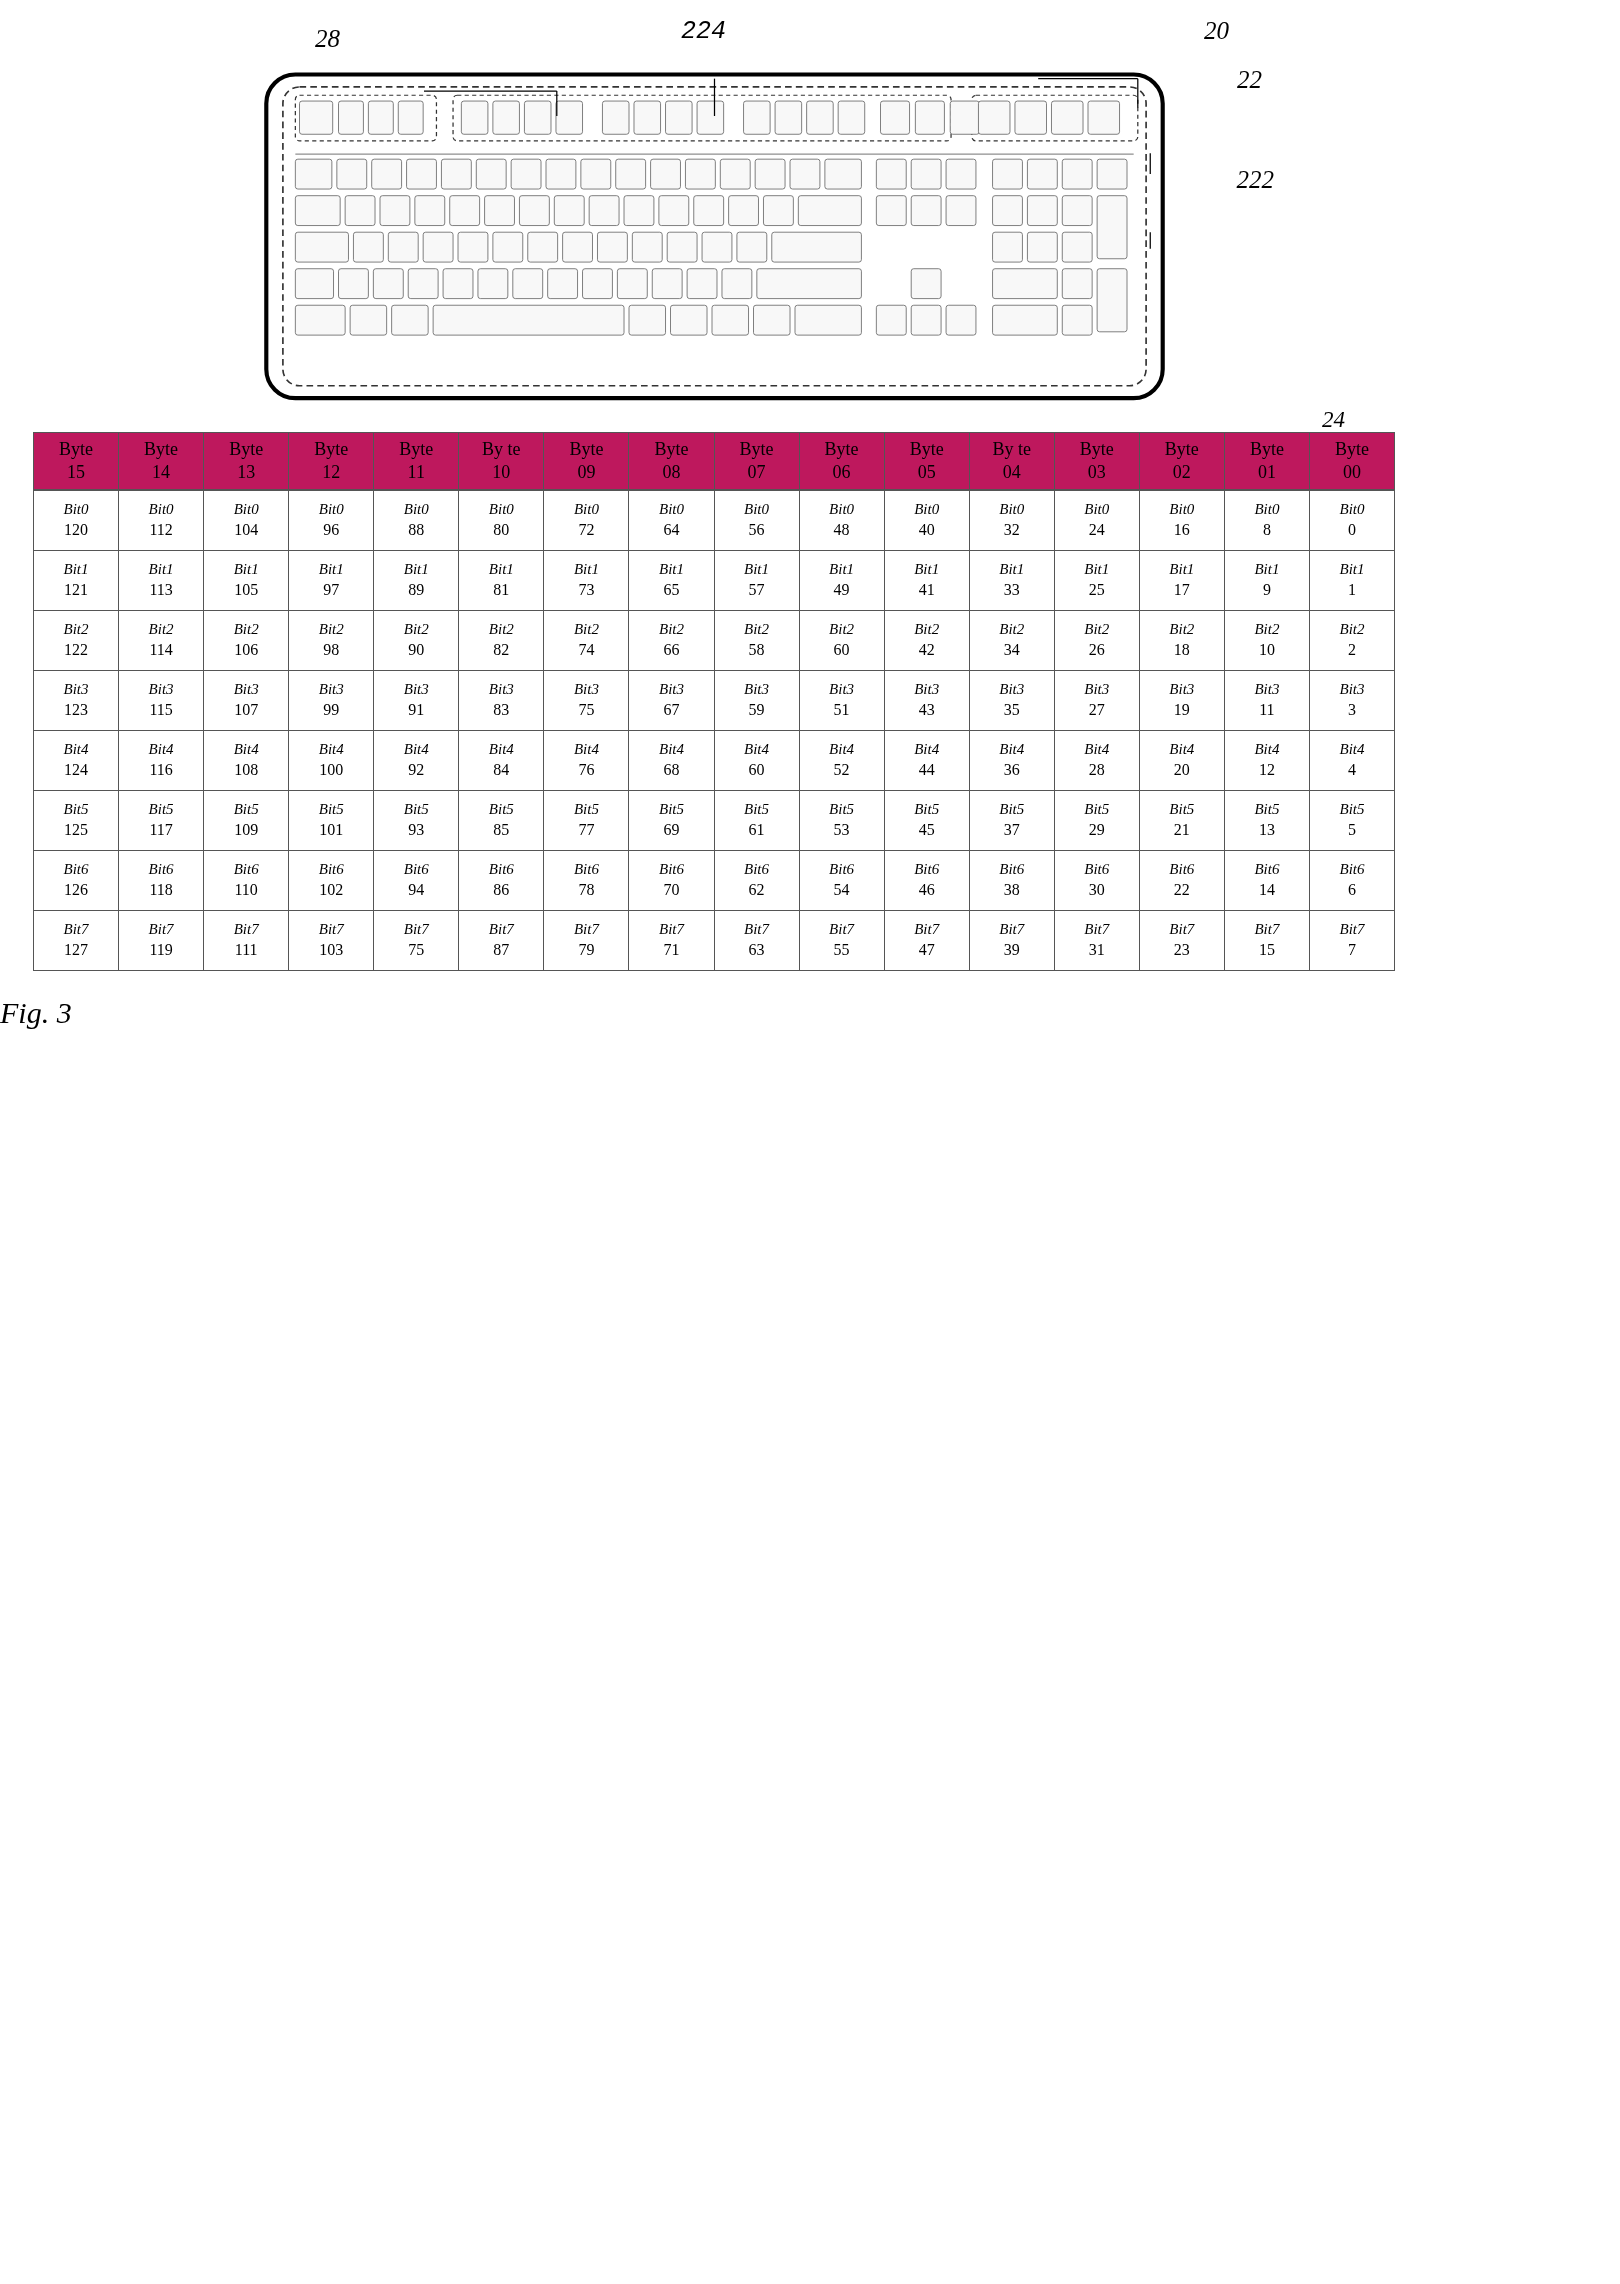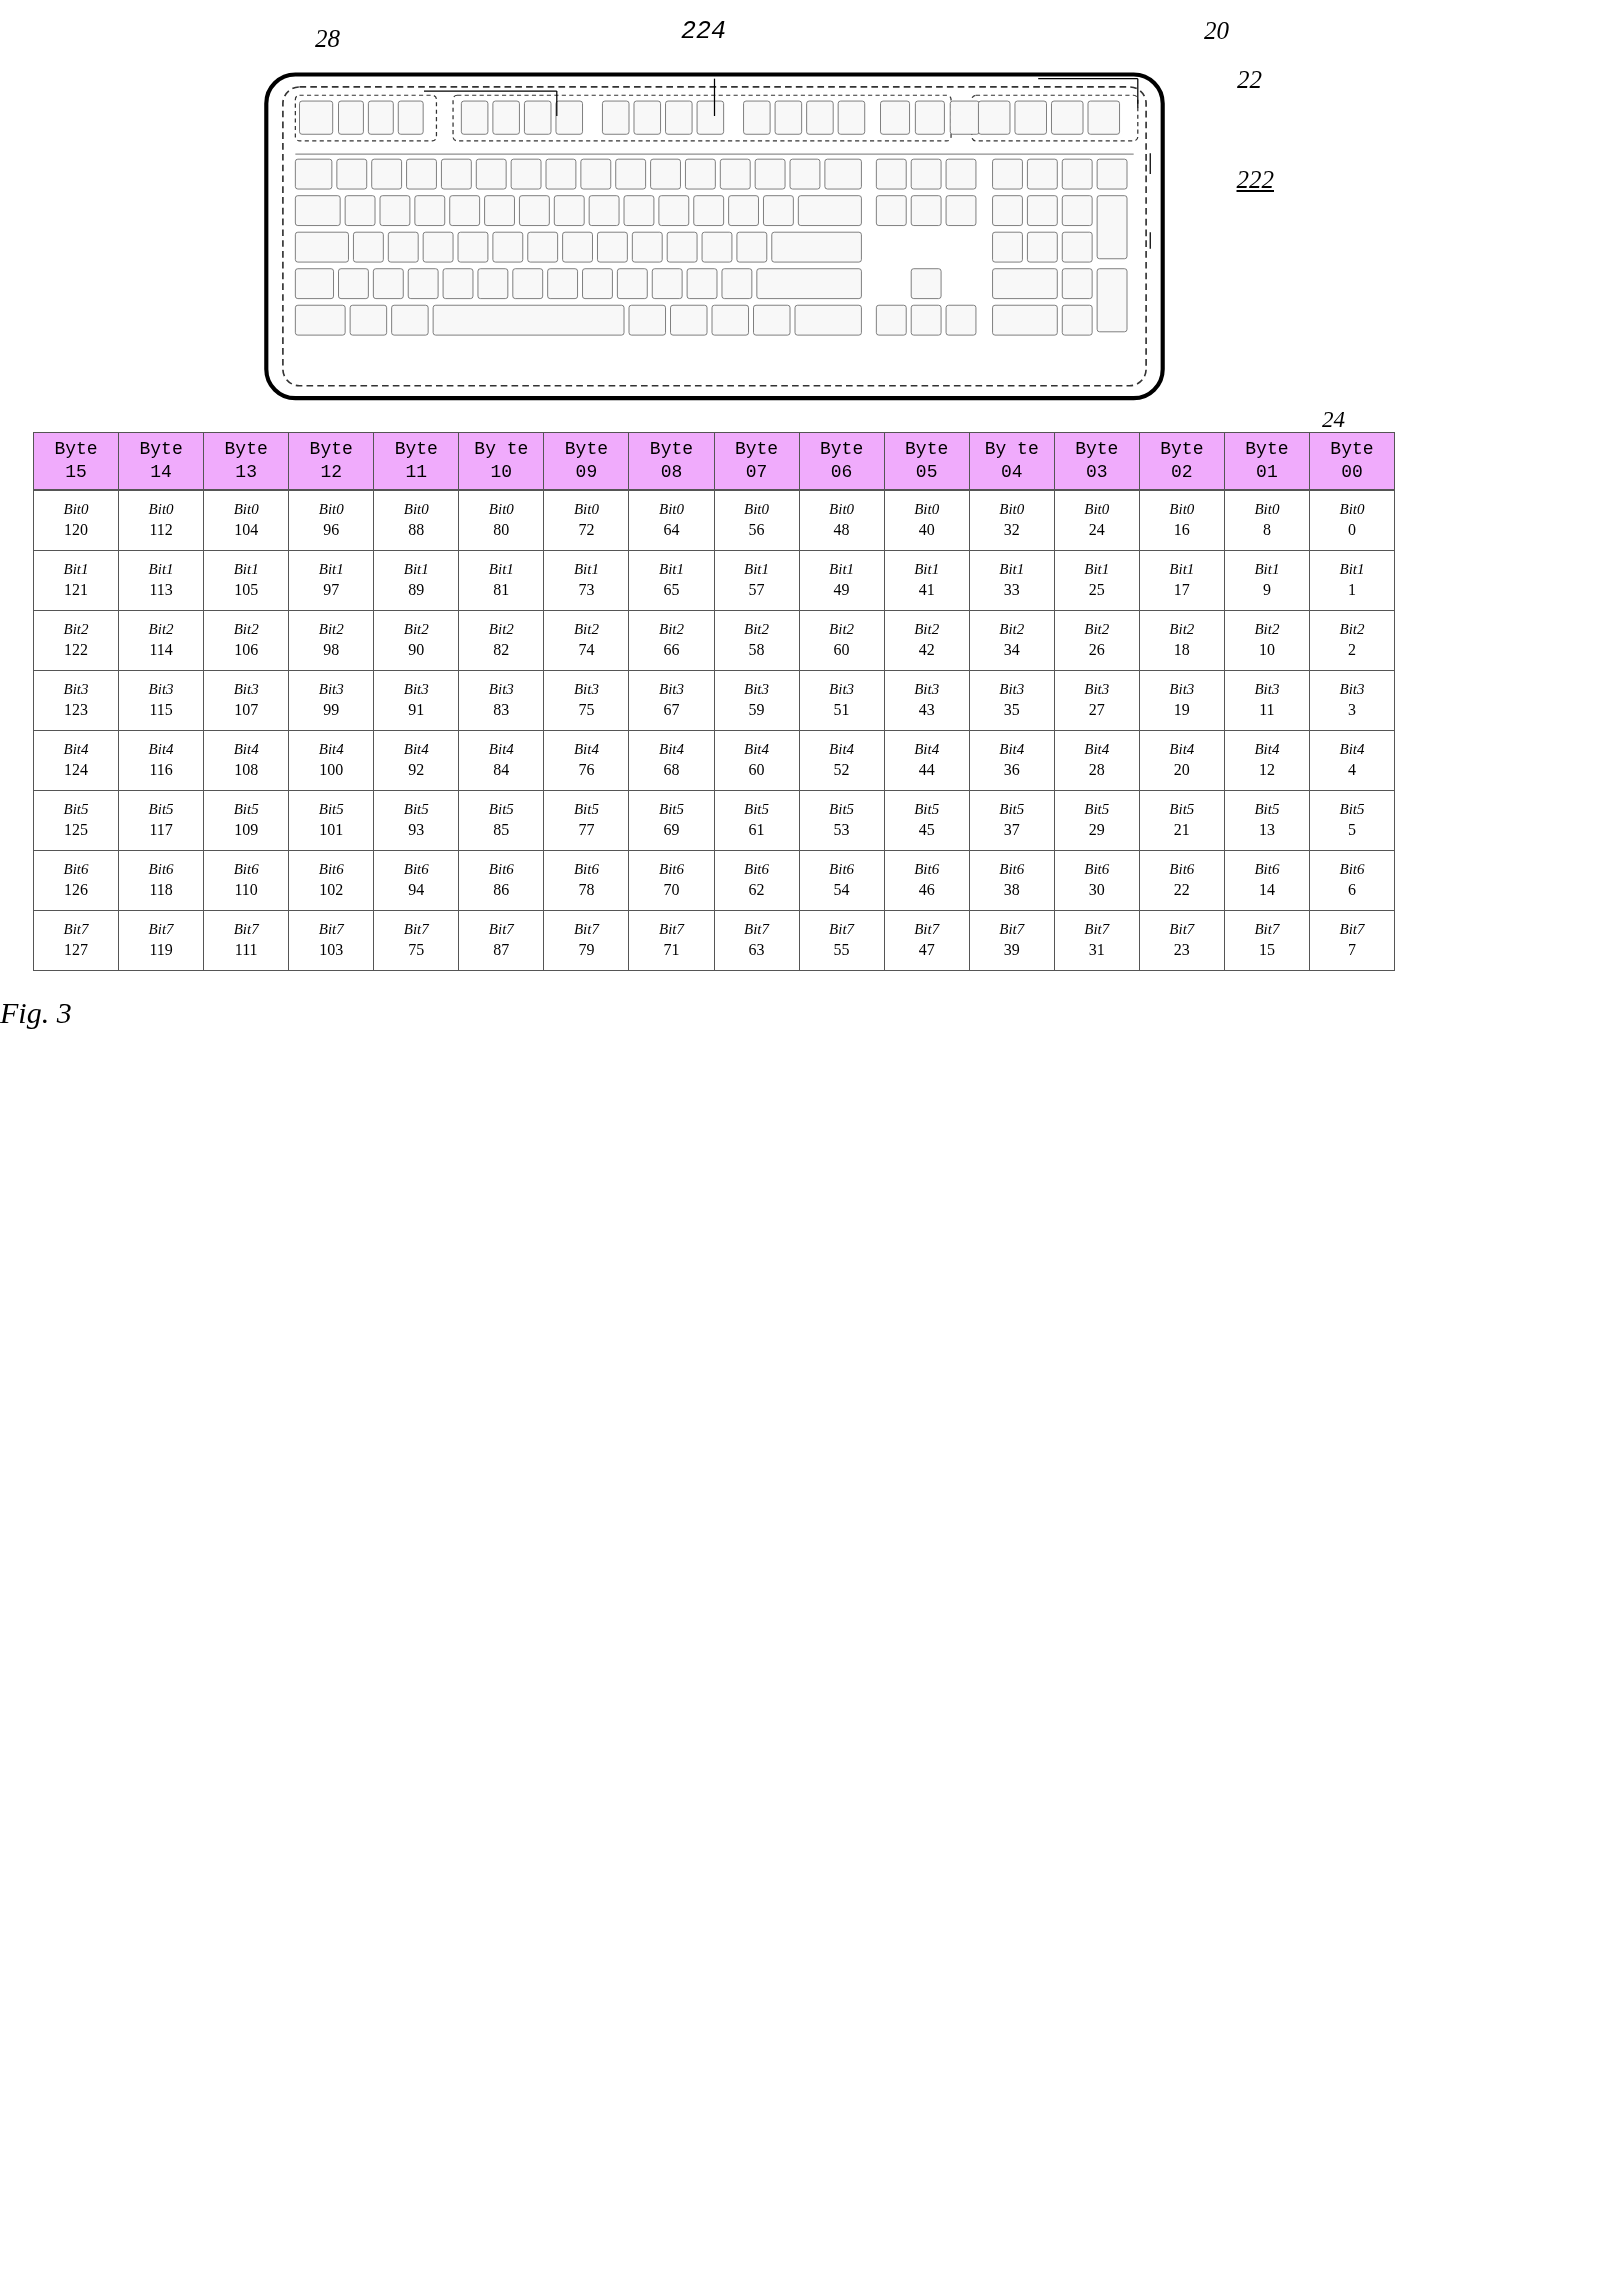--- a/index.html
+++ b/index.html
@@ -30,23 +30,22 @@
       vertical-align: middle;
       padding: 3.3px 1.7px;
       font-size: 16.6px;
       line-height: 1.3;
     }
 
     .bit-table th {
       font-weight: normal;
       font-size: 18px;
       border-bottom: 2.5px solid #555;
-      background: #f0abfc;
+      background: #be185d;
       padding: 5px 1.7px;
-      font-family: Liberation Mono, monospace;
     }
 
     .bit-table td {
       height: 60px;
     }
 
     .cell-content {
       display: flex;
       flex-direction: column;
       align-items: center;
@@ -112,21 +111,20 @@
       font-size: 25px;
       font-style: italic;
     }
 
     .keyboard-ref-222 {
       position: absolute;
       top: 166px;
       right: 154px;
       font-size: 25px;
       font-style: italic;
-      text-decoration: underline;
     }
 
     .middle-section {
       position: relative;
       width: 1328px;
       margin: 0 auto;
       height: 415px;
     }
   </style>
 </head>

